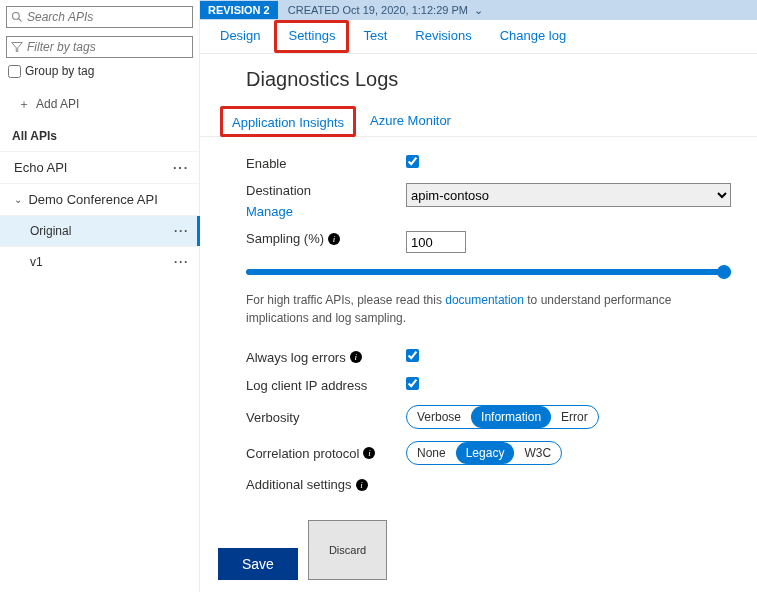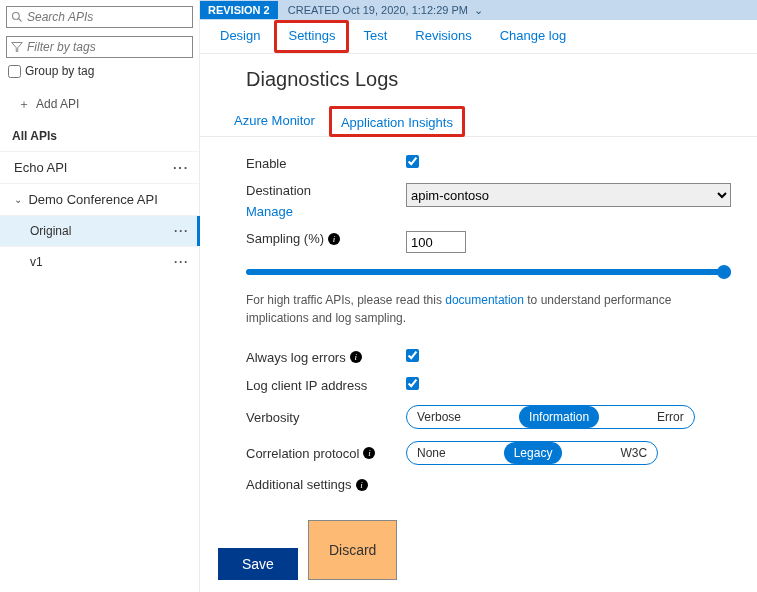--- a/index.html
+++ b/index.html
@@ -43,28 +43,28 @@
   .form-label { width:160px; color:#323130; font-size:13px; display:flex; align-items:center;}
   .form-label .info { width:12px; height:12px; border-radius:50%; background:#000; color:#fff; font-size:9px; line-height:12px; text-align:center; margin-left:4px; font-family:Georgia,serif; font-style:italic;}
   .form-ctrl { flex:1; }
   .link { color:#0078d4; cursor:pointer; }
   select.dest { width:100%; height:24px; border:1px solid #888; font-size:13px;}
   .sampling-input { width:60px; height:22px; border:1px solid #888; padding:0 4px; font-size:13px;}
   .slider-wrap { position:relative; width:100%; height:14px; margin-top:8px;}
   .slider-track { position:absolute; left:0; right:0; top:4px; height:6px; background:#0078d4; border-radius:3px;}
   .slider-thumb { position:absolute; right:0; top:0; width:14px; height:14px; border-radius:50%; background:#0078d4;}
   .help-txt { font-size:12px; color:#555; margin:12px 0 22px; line-height:1.5; }
-  .seg { display:inline-flex; border:1px solid #0078d4; border-radius:14px; height:24px; overflow:hidden; align-items:center;gap:48px;}
+  .seg { display:inline-flex; border:1px solid #0078d4; border-radius:14px; height:24px; overflow:hidden; align-items:center;}
   .seg .opt { padding:0 10px; color:#323130; font-size:12px; line-height:22px; cursor:pointer;}
   .seg .opt.sel { background:#0078d4; color:#ffffff; border-radius:12px;}
   .field-title { font-size:12px; color:#323130; margin-bottom:3px;}
   input.text-input { width:100%; height:24px; border:1px solid #888; font-size:12px; padding:0 6px; font-style:italic; color:#555;}
   .footer { padding:12px 0 12px 18px; display:flex; gap:10px; border-top:1px solid #fff;}
   .btn-primary { background:#003a8c; color:#fff; border:none; padding:8px 24px; font-size:14px; cursor:pointer;margin-top:28px;}
-  .btn-secondary { background:#fdba74; color:#323130; border:1px solid #888; padding:8px 20px; font-size:14px; cursor:pointer;}
+  .btn-secondary { background:#e5e5e5; color:#323130; border:1px solid #888; padding:8px 20px; font-size:11px; cursor:pointer;}
   input[type="checkbox"] { accent-color:#0078d4; }
 </style>
 </head>
 <body>
 
 <div class="app">
   <div class="sidebar">
     <div class="search-box">
       <svg width="12" height="12" viewBox="0 0 16 16">
           <circle cx="6.5" cy="6.5" r="4.5" fill="none" stroke="#888" stroke-width="1.5"></circle>
@@ -126,22 +126,22 @@
       <div class="tab">Design</div>
       <div class="tab highlight">Settings</div>
       <div class="tab">Test</div>
       <div class="tab">Revisions</div>
       <div class="tab">Change log</div>
     </div>
 
     <div class="page-title">Diagnostics Logs</div>
 
     <div class="subtabs">
+      <div class="subtab highlight">Application Insights</div>
       <div class="subtab">Azure Monitor</div>
-      <div class="subtab highlight">Application Insights</div>
     </div>
 
     <div class="form-area">
 
       <div class="form-row">
         <div class="form-label">Enable</div>
         <div class="form-ctrl"><input type="checkbox" checked="" style=""></div>
       </div>
 
       <div class="form-row top">

